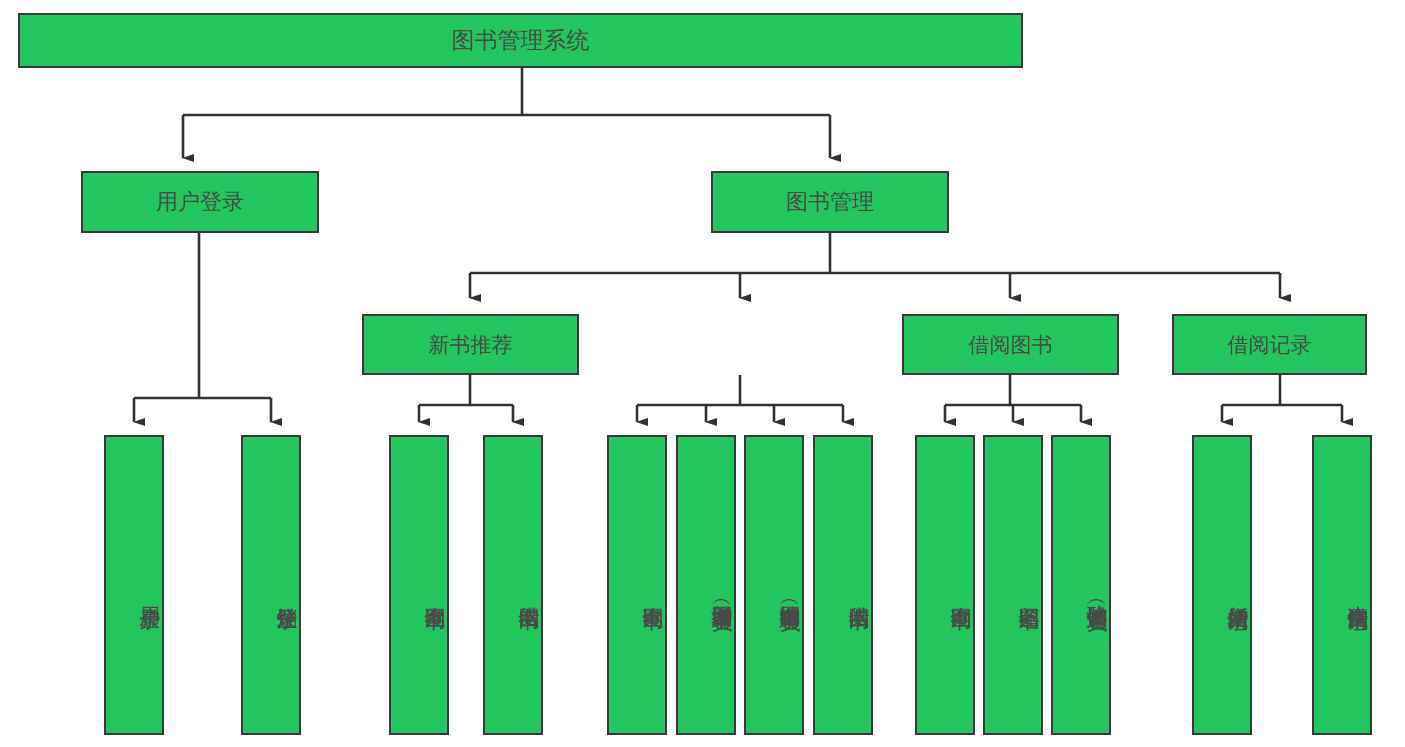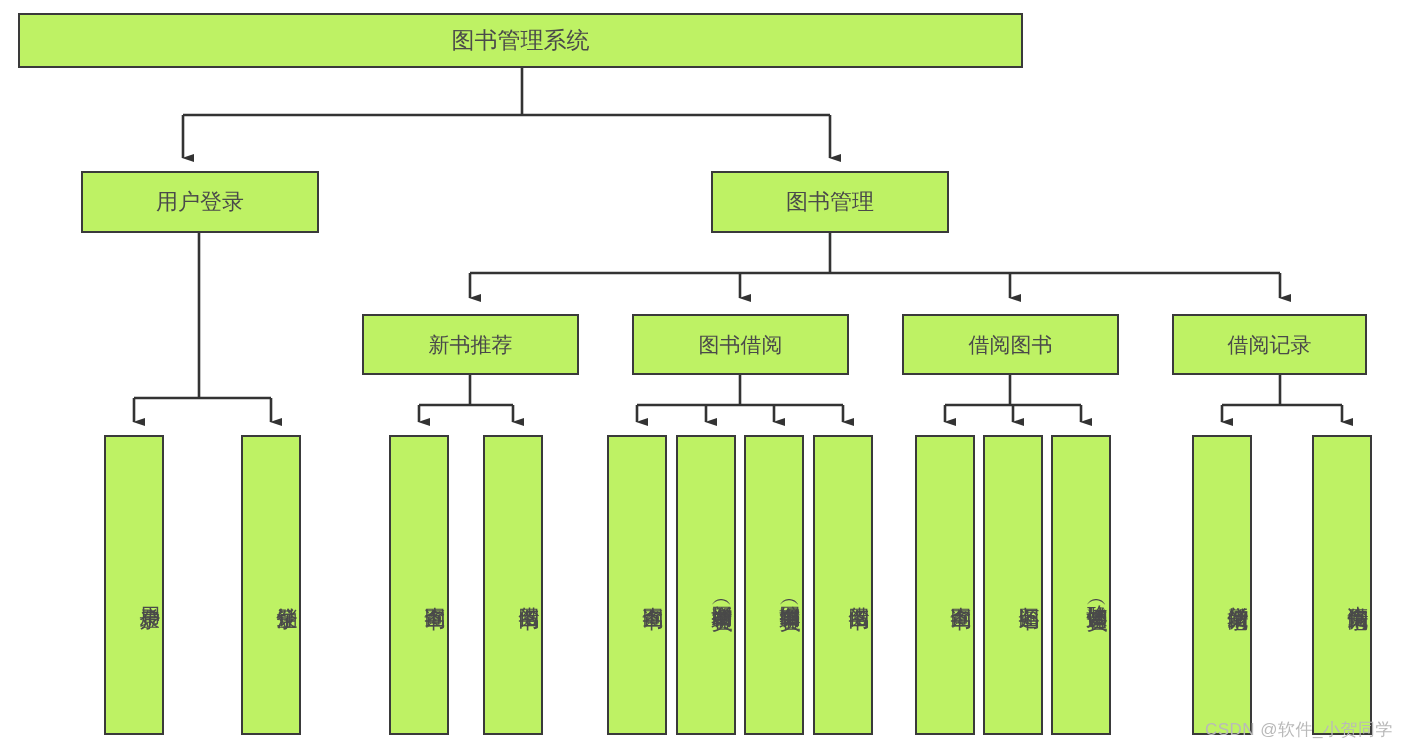--- a/index.html
+++ b/index.html
@@ -21,21 +21,21 @@
     position: absolute;
     left: 0;
     top: 0;
     width: 1405px;
     height: 747px;
     pointer-events: none;
   }
   .node {
     position: absolute;
     box-sizing: border-box;
-    background: #bef264;
+    background: #22c55e;
     border: 2px solid #3a3a3a;
     display: flex;
     align-items: center;
     justify-content: center;
     color: #4a4a4a;
     text-align: center;
   }
   .node.root {
     font-size: 23px;
   }
@@ -132,23 +132,20 @@
   <div class="node lvl2" style="left: 81px; top: 171px; width: 238px; height: 62px;">
     <span class="label">用户登录</span>
   </div>
   <div class="node lvl2" style="left: 711px; top: 171px; width: 238px; height: 62px;">
     <span class="label">图书管理</span>
   </div>
 
   <div class="node lvl3" style="left: 362px; top: 314px; width: 217px; height: 61px;">
     <span class="label">新书推荐</span>
   </div>
-  <div class="node lvl3" style="left: 632px; top: 314px; width: 217px; height: 61px;">
-    <span class="label">图书借阅</span>
-  </div>
   <div class="node lvl3" style="left: 902px; top: 314px; width: 217px; height: 61px;">
     <span class="label">借阅图书</span>
   </div>
   <div class="node lvl3" style="left: 1172px; top: 314px; width: 195px; height: 61px;">
     <span class="label">借阅记录</span>
   </div>
 
   <div class="node leaf" style="left: 104px; top: 435px; width: 60px; height: 300px;">
     <span class="label">用户登录</span>
   </div>
@@ -182,15 +179,14 @@
   <div class="node leaf" style="left: 1051px; top: 435px; width: 60px; height: 300px;">
     <span class="label">确认归还（管理员）</span>
   </div>
   <div class="node leaf" style="left: 1192px; top: 435px; width: 60px; height: 300px;">
     <span class="label">新增借阅记录</span>
   </div>
   <div class="node leaf" style="left: 1312px; top: 435px; width: 60px; height: 300px;">
     <span class="label">查询借阅记录</span>
   </div>
 
-  <div class="watermark">CSDN @软件_小贺同学</div>
 
 </div>
 
 </body></html>

